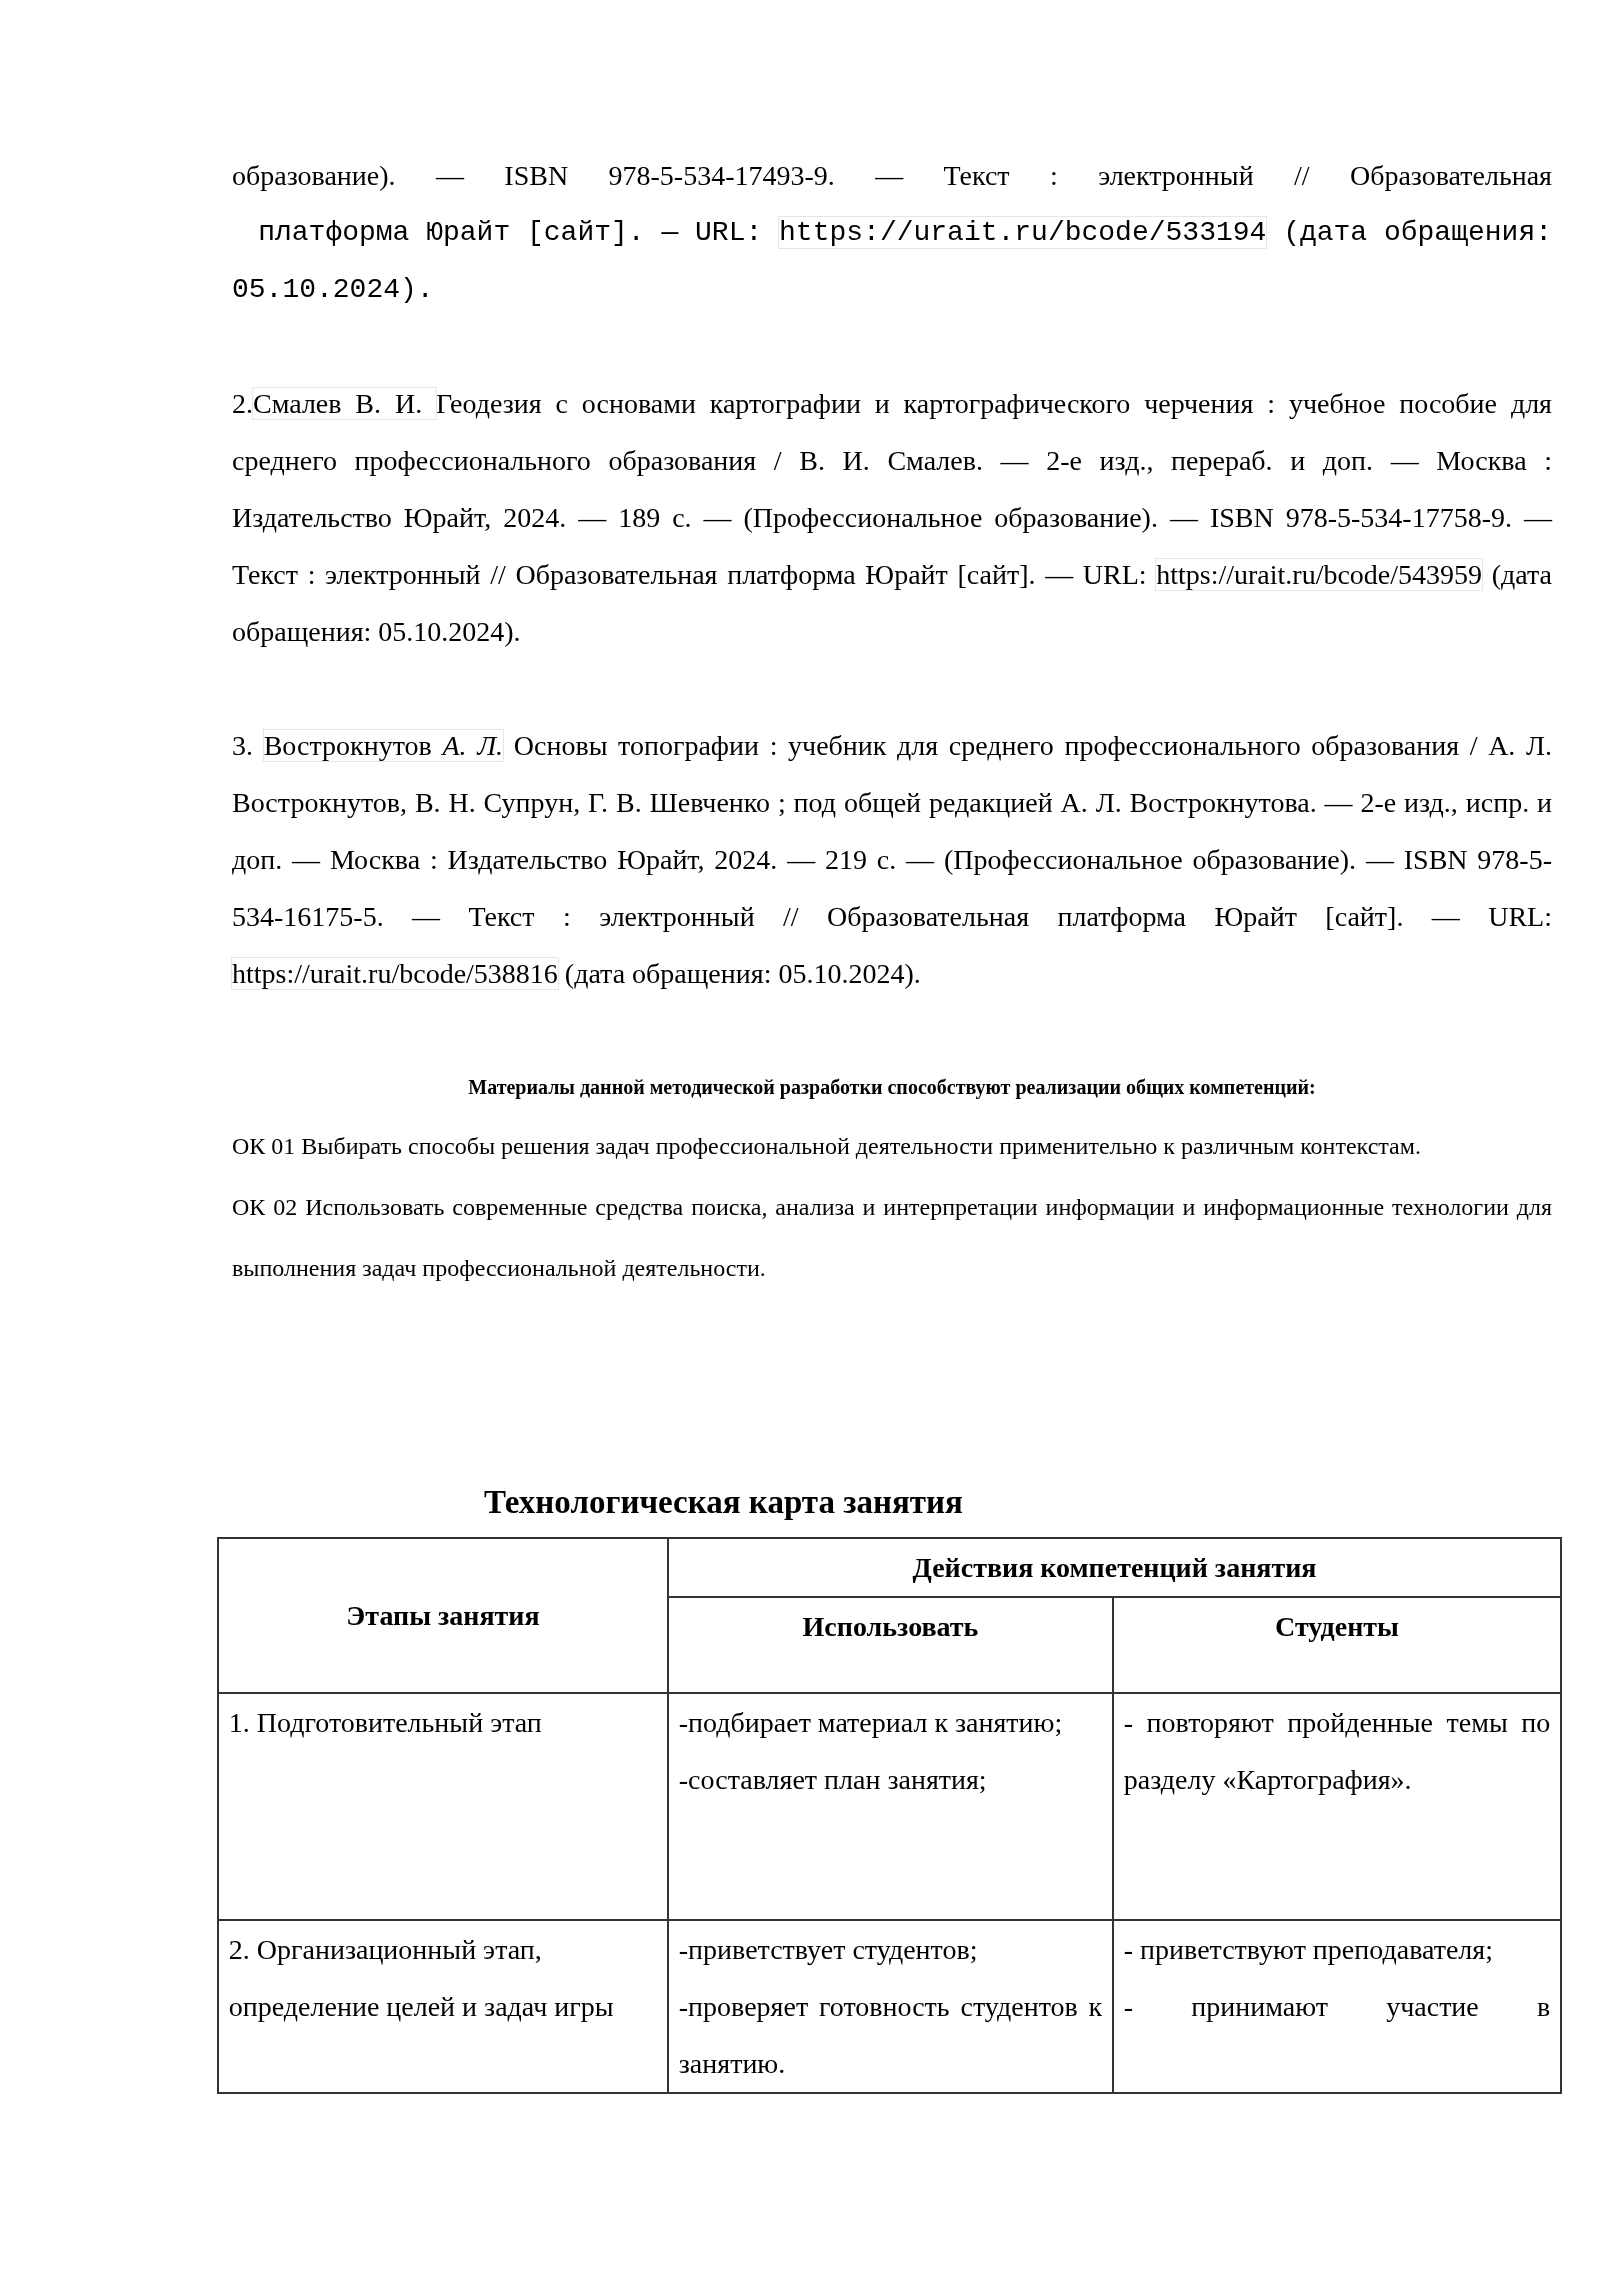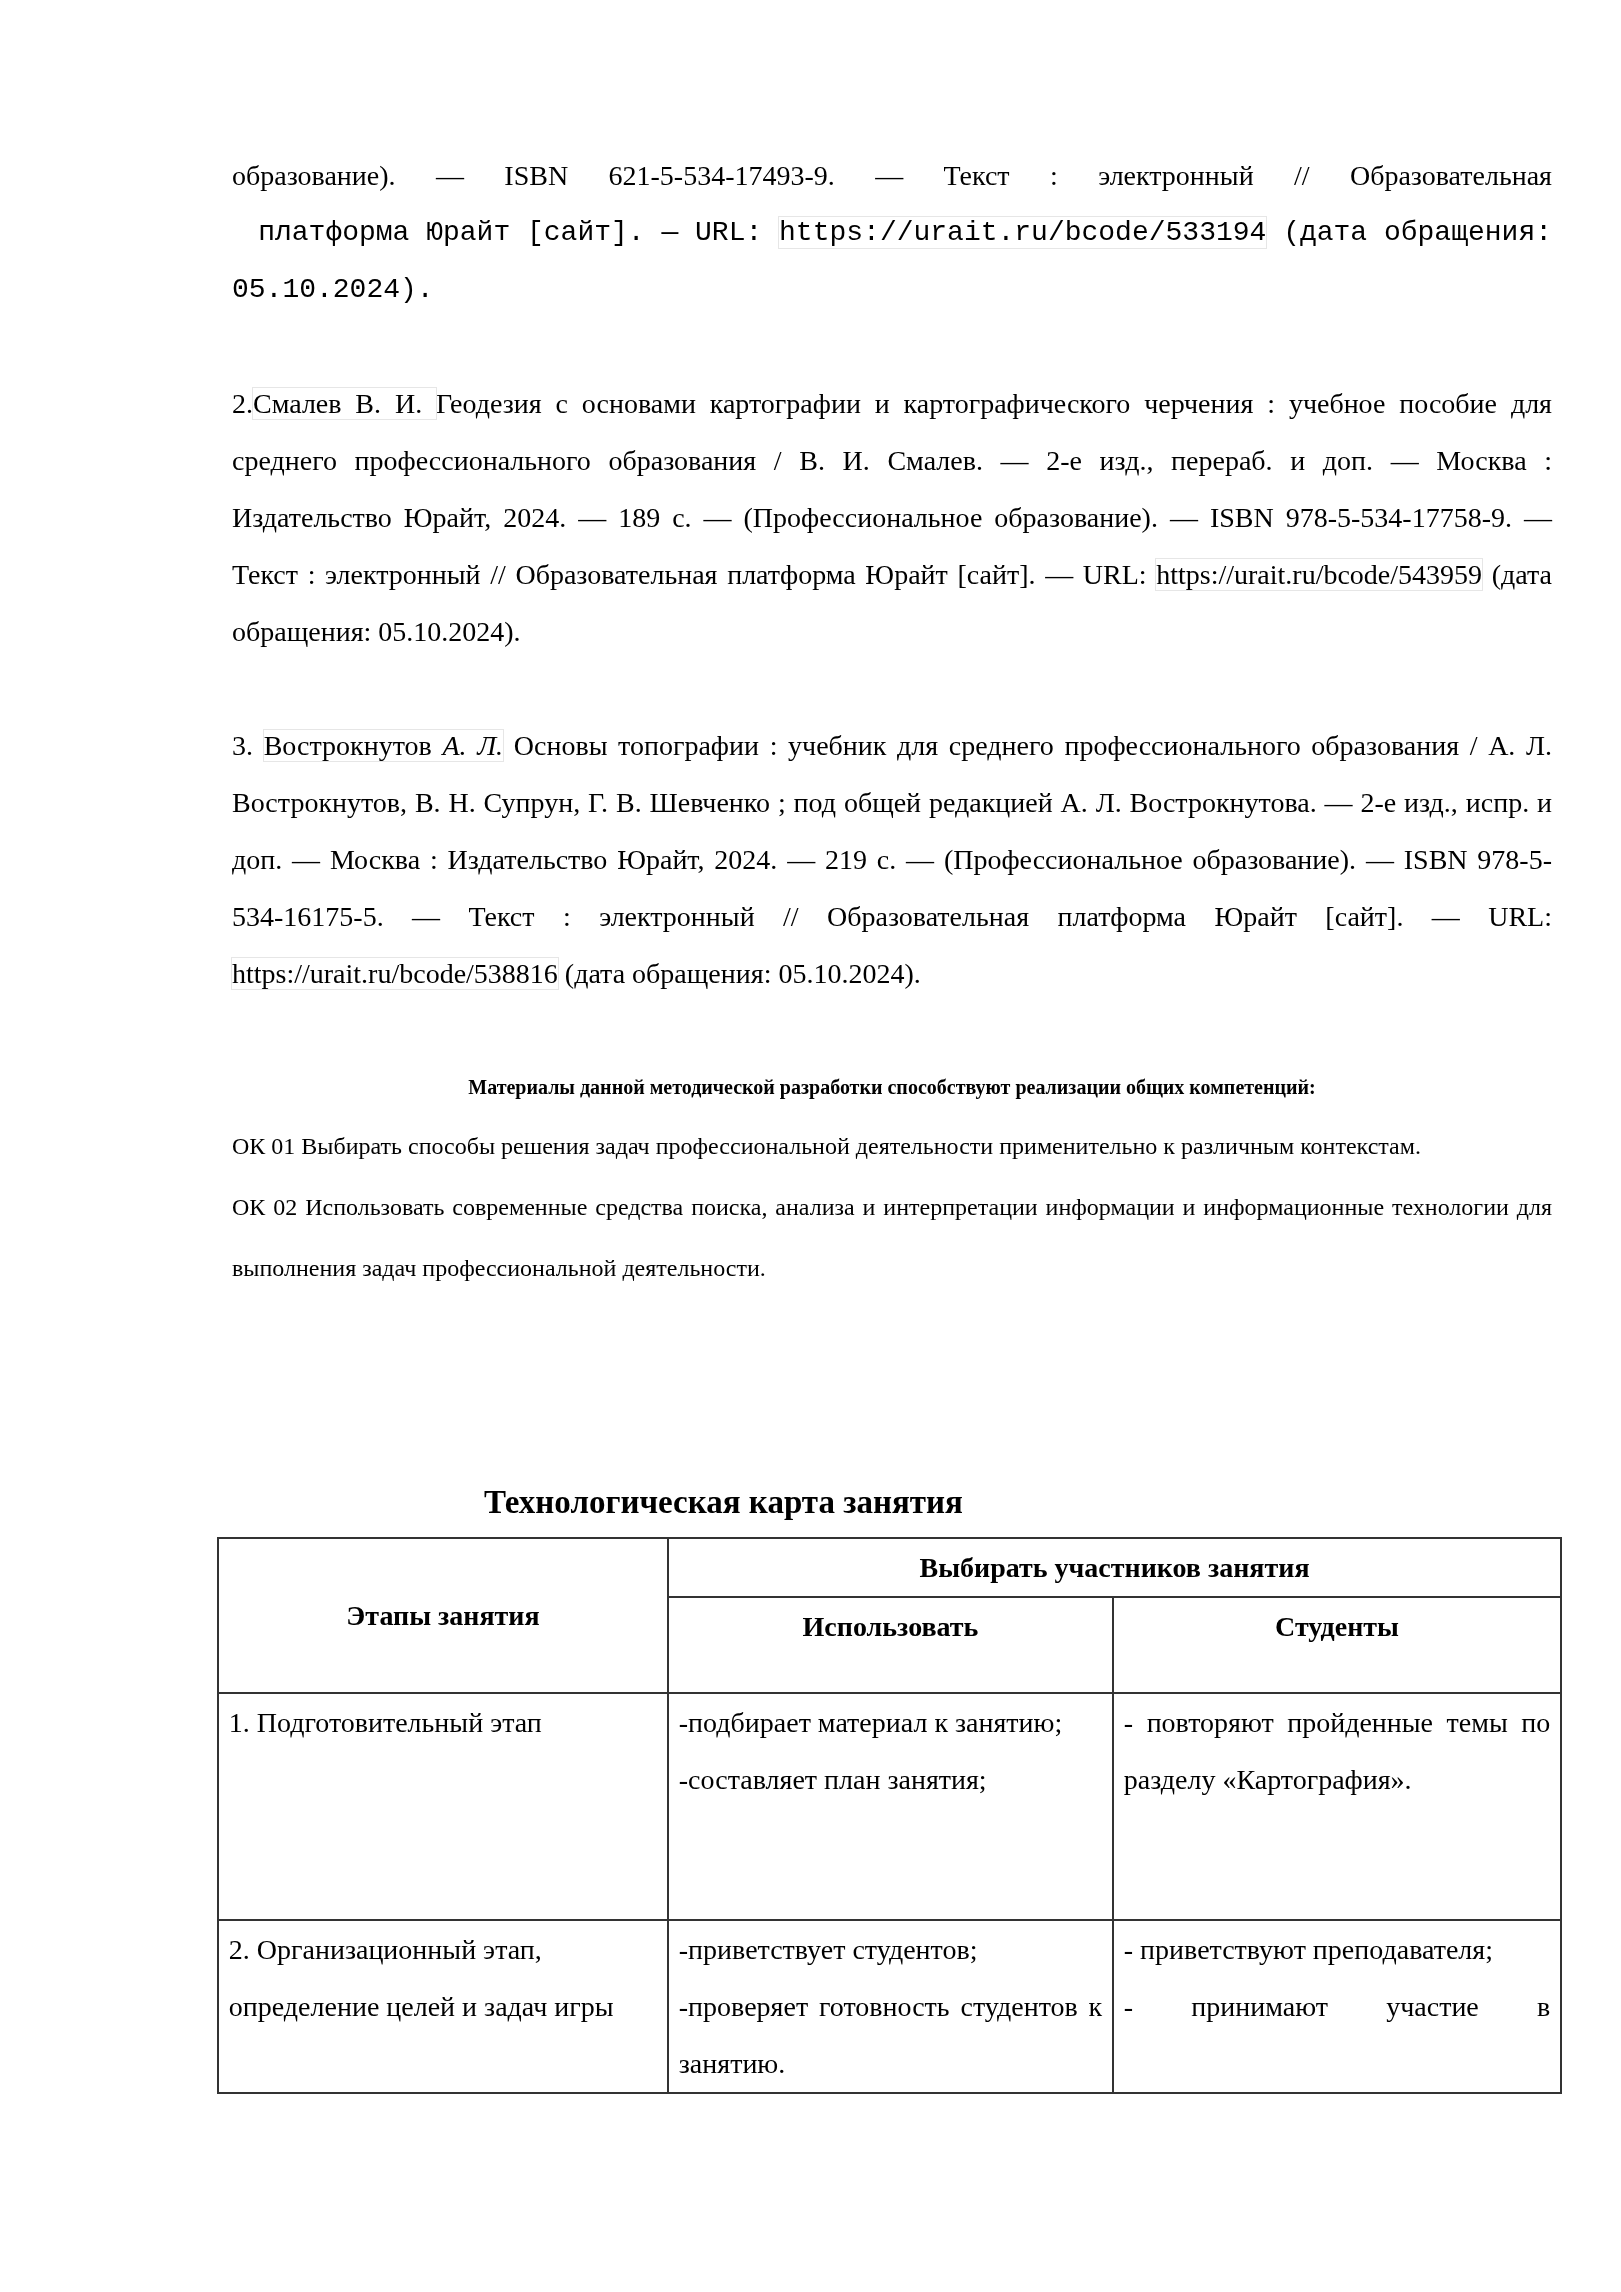--- a/index.html
+++ b/index.html
@@ -104,21 +104,21 @@
       text-align: right;
       font-family: Liberation Mono, monospace;
     }
   </style>
 </head>
 <body>
 
 <div class="page">
 
   <p class="para ref ref-first">
-    <span class="line-just">образование). — ISBN 621-5-534-17493-9. — Текст : электронный // Образовательная</span>
+    <span class="line-just">образование). — ISBN 978-5-534-17493-9. — Текст : электронный // Образовательная</span>
     <span class="line-left"><span>платформа Юрайт [сайт]. — URL: </span><span class="hl">https://urait.ru/bcode/533194</span><span> (дата обращения: 05.10.2024).</span></span>
   </p>
 
   <p class="para ref"><span>2.</span><span class="hl">Смалев В. И. </span><span> Геодезия с основами картографии и картографического черчения : учебное пособие для среднего профессионального образования / В. И. Смалев. — 2-е изд., перераб. и доп. — Москва : Издательство Юрайт, 2024. — 189 с. — (Профессиональное образование). — ISBN 978-5-534-17758-9. — Текст : электронный // Образовательная платформа Юрайт [сайт]. — URL: </span><span class="hl">https://urait.ru/bcode/543959</span><span> (дата обращения: 05.10.2024).</span></p>
 
   <p class="para ref"><span>3. </span><span class="hl"><span>Вострокнутов </span><span class="italic">А. Л.</span></span><span> Основы топографии : учебник для среднего профессионального образования / А. Л. Вострокнутов, В. Н. Супрун, Г. В. Шевченко ; под общей редакцией А. Л. Вострокнутова. — 2-е изд., испр. и доп. — Москва : Издательство Юрайт, 2024. — 219 с. — (Профессиональное образование). — ISBN 978-5-534-16175-5. — Текст : электронный // Образовательная платформа Юрайт [сайт]. — URL: </span><span class="hl">https://urait.ru/bcode/538816</span><span> (дата обращения: 05.10.2024).</span></p>
 
   <p class="heading-bold">Материалы данной методической разработки способствуют реализации общих компетенций:</p>
   <p class="ok">ОК 01 Выбирать способы решения задач профессиональной деятельности применительно к различным контекстам.</p>
   <p class="ok">ОК 02 Использовать современные средства поиска, анализа и интерпретации информации и информационные технологии для выполнения задач профессиональной деятельности.</p>
@@ -128,21 +128,21 @@
 
 <table class="tech">
   <colgroup>
     <col style="width:450px">
     <col style="width:445px">
     <col style="width:448px">
   </colgroup>
   <thead>
     <tr>
       <th class="th-stage" rowspan="2">Этапы занятия</th>
-      <th class="th-group" colspan="2">Выбирать участников занятия</th>
+      <th class="th-group" colspan="2">Действия компетенций занятия</th>
     </tr>
     <tr>
       <th class="th-sub">Использовать</th>
       <th class="th-sub">Студенты</th>
     </tr>
   </thead>
   <tbody>
     <tr class="row1">
       <td>1. Подготовительный этап</td>
       <td class="cell-just">

